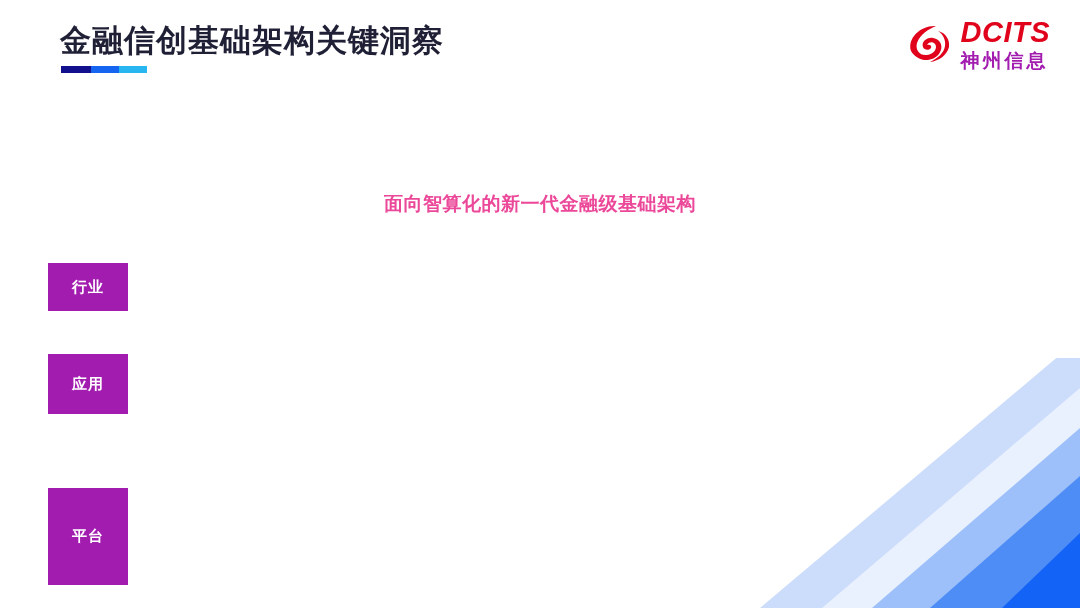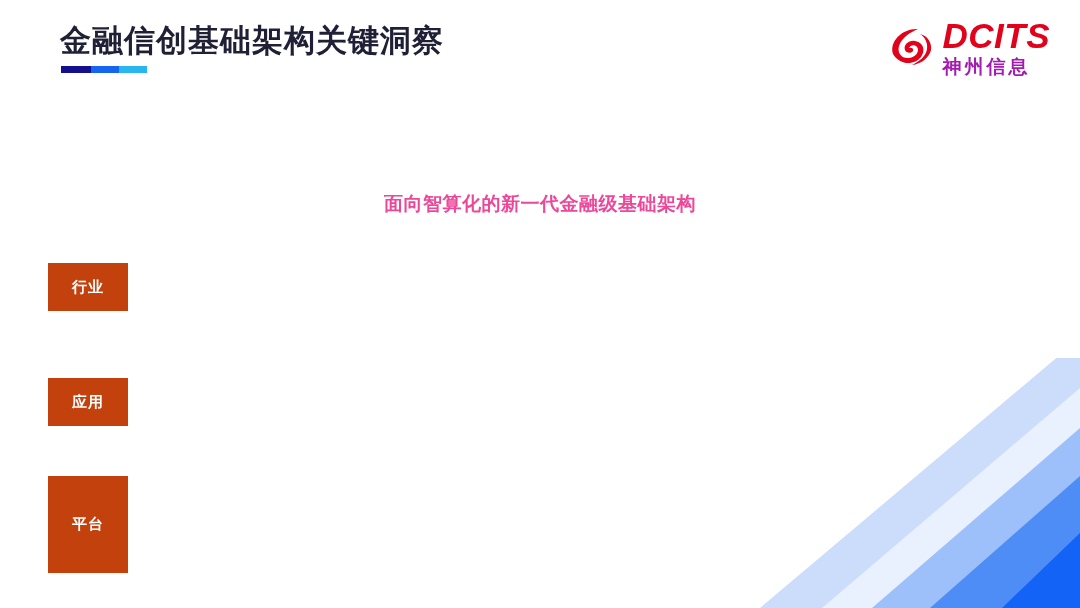--- a/index.html
+++ b/index.html
@@ -24,36 +24,36 @@
   }
   .title-rule { position: absolute; left: 61px; top: 66px; display: flex; height: 7px; width: 86px; }
   .title-rule i { display: block; height: 100%; }
   .title-rule i:nth-child(1) { width: 30px; background: #12108c; }
   .title-rule i:nth-child(2) { width: 28px; background: #1565f0; }
   .title-rule i:nth-child(3) { width: 28px; background: #27b6ef; }
 
   .logo { position: absolute; right: 30px; top: 18px; display: flex; align-items: center; gap: 8px; }
   .logo-mark { width: 48px; height: 48px; }
   .logo-text { display: flex; flex-direction: column; line-height: 1; }
-  .logo-en { font-size: 35px; font-weight: bold; color: #e0031b; letter-spacing: 0.5px; font-style: italic; }
+  .logo-en { font-size: 29px; font-weight: bold; color: #e0031b; letter-spacing: 0.5px; font-style: italic; }
   .logo-cn { font-size: 19px; font-weight: bold; color: #a21caf; letter-spacing: 3px; margin-top: 4px; }
 
   .subtitle {
     position: absolute; top: 99px; left: 0; width: 1080px; text-align: center;
     font-size: 19px; font-weight: bold; color: #ec4899; letter-spacing: 0.5px;
   }
 
   
   .rail-label {
-    position: absolute; background: #c2410c; color: #ffffff;
+    position: absolute; background: #a21caf; color: #ffffff;
     display: flex; align-items: center; justify-content: center;
     font-size: 15px; font-weight: bold; letter-spacing: 1px;
   }
   #lbl-industry { left: 48px; top: 145px; width: 80px; height: 48px; }
-  #lbl-app      { left: 48px; top: 212px; width: 80px; height: 48px; }
+  #lbl-app      { left: 48px; top: 188px; width: 80px; height: 60px; }
   #lbl-platform { left: 48px; top: 262px; width: 80px; height: 97px; }
 
   .layer { position: relative; z-index: 2; }
 </style>
 </head>
 <body>
 
 <div class="deco">
   <svg width="320" height="250" viewBox="0 0 320 250" xmlns="http://www.w3.org/2000/svg">
     <g>

